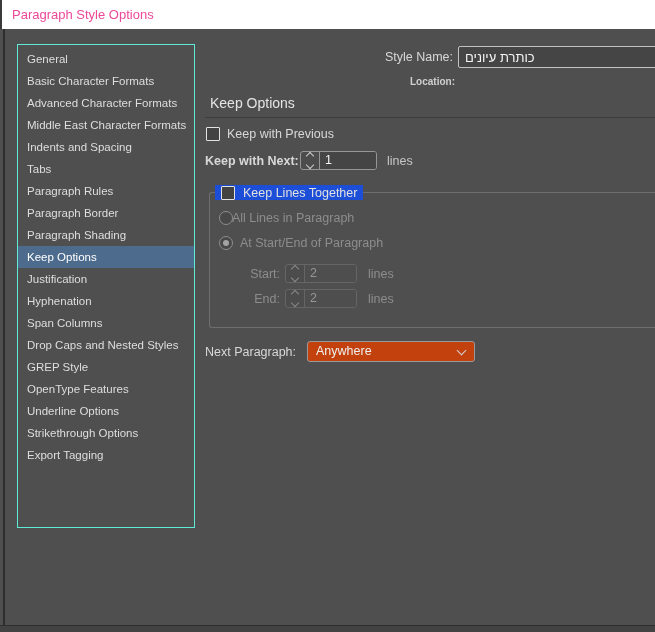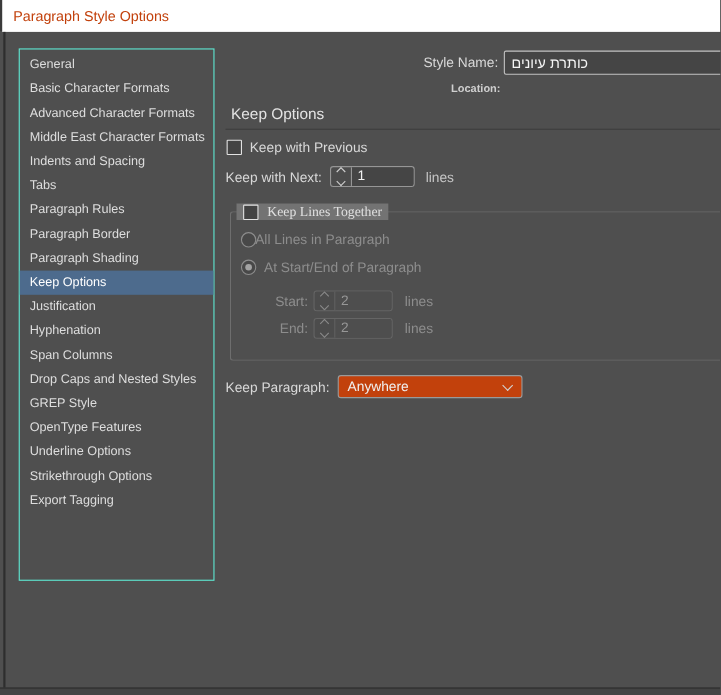--- a/index.html
+++ b/index.html
@@ -8,21 +8,21 @@
     background:#4f4f4f;
     font-family:"Liberation Sans","DejaVu Sans",sans-serif;
   }
   .dialog{position:absolute;inset:0;background:#4f4f4f;overflow:hidden;}
 
   
   .titlebar{
     position:absolute;left:0;top:0;right:0;height:29px;background:#ffffff;
     border-left:2px solid #3a3a3a;box-sizing:border-box;
     display:flex;align-items:center;padding-left:10px;
-    font-size:13px;color:#c2410c;
+    font-size:13px;color:#ec4899;
   }
   .left-edge{position:absolute;left:3px;top:29px;bottom:0;width:2px;background:#2e2e2e;}
   .bottom-strip{position:absolute;left:0;right:0;bottom:0;height:6px;background:#434343;border-top:1px solid #2d2d2d;}
 
   
   .sidebar{
     position:absolute;left:17px;top:44px;width:178px;height:484px;
     border:1px solid #5eead4;box-sizing:border-box;padding-top:3px;
   }
   .sb-item{height:22px;line-height:22px;padding-left:9px;font-size:11.5px;color:#dedede;white-space:nowrap;}
@@ -57,21 +57,21 @@
   .chev{width:5px;height:5px;border-left:1px solid #cfcfcf;border-top:1px solid #cfcfcf;}
   .chev.up{transform:rotate(45deg);}
   .chev.down{transform:rotate(-135deg);}
   .spinner.disabled{border-color:#656565;}
   .spinner.disabled .spin-btns{border-right-color:#656565;}
   .spinner.disabled .chev{border-color:#8a8a8a;}
   .spinner.disabled .spin-value{background:#4e4e4e;color:#979797;}
 
   
   .group{position:absolute;left:209px;top:192px;width:446px;height:136px;border:1px solid #6e6e6e;border-right:none;border-radius:3px 0 0 3px;box-sizing:border-box;}
-  .legend{position:absolute;left:215px;top:185px;height:15px;background:#737373;display:flex;align-items:center;gap:8px;padding:0 6px;font-family:Liberation Serif, serif;}
+  .legend{position:absolute;left:215px;top:185px;height:15px;background:#1d4ed8;display:flex;align-items:center;gap:8px;padding:0 6px;}
   .legend .cb{position:static;}
   .legend-lbl{font-size:12.5px;color:#e0e0e0;white-space:nowrap;}
 
   
   .dropdown{
     position:absolute;left:307px;top:341px;width:168px;height:21px;
     border:1px solid #9a9a9a;border-radius:3px;background:#c2410c;box-sizing:border-box;
     color:#f0f0f0;font-size:12.5px;line-height:19px;padding:0 8px;
   }
   .dd-chev{position:absolute;right:9px;top:5px;width:6px;height:6px;border-left:1.5px solid #d2d2d2;border-top:1.5px solid #d2d2d2;transform:rotate(-135deg);}
@@ -111,21 +111,21 @@
   <div class="lbl right" style="left:340px;width:113px;top:50px;">Style Name:</div>
   <input class="style-name-input" type="text" value="כותרת עיונים" style="">
   <div class="location-lbl">Location:</div>
 
   <div class="panel-title">Keep Options</div>
   <div class="divider"></div>
 
   <span class="cb" style="left:206px;top:127px;"></span>
   <div class="lbl" style="left:227px;top:127px;">Keep with Previous</div>
 
-  <div class="lbl" style="left:205px;top:154px;">Keep with Next:</div>
+  <div class="lbl" style="left:205px;top:154px;font-weight:bold;">Keep with Next:</div>
   <div class="spinner" style="left:300px;top:151px;width:77px;">
     <div class="spin-btns">
       <span class="chev up"></span>
       <span class="chev down"></span>
     </div>
     <div class="spin-value">1</div>
   </div>
   <div class="lbl" style="left:387px;top:154px;color:#c6c6c6;">lines</div>
 
   <div class="group"></div>
@@ -153,20 +153,20 @@
   <div class="lbl dis right" style="left:205px;width:75px;top:292px;">End:</div>
   <div class="spinner disabled" style="left:285px;top:289px;width:72px;">
     <div class="spin-btns">
       <span class="chev up"></span>
       <span class="chev down"></span>
     </div>
     <div class="spin-value">2</div>
   </div>
   <div class="lbl dis" style="left:368px;top:292px;">lines</div>
 
-  <div class="lbl" style="left:205px;top:345px;">Keep Paragraph:</div>
+  <div class="lbl" style="left:205px;top:345px;">Next Paragraph:</div>
   <div class="dropdown">
     <span>Anywhere</span>
     <span class="dd-chev"></span>
   </div>
 
   <div class="bottom-strip"></div>
 </div>
 
 </body></html>

